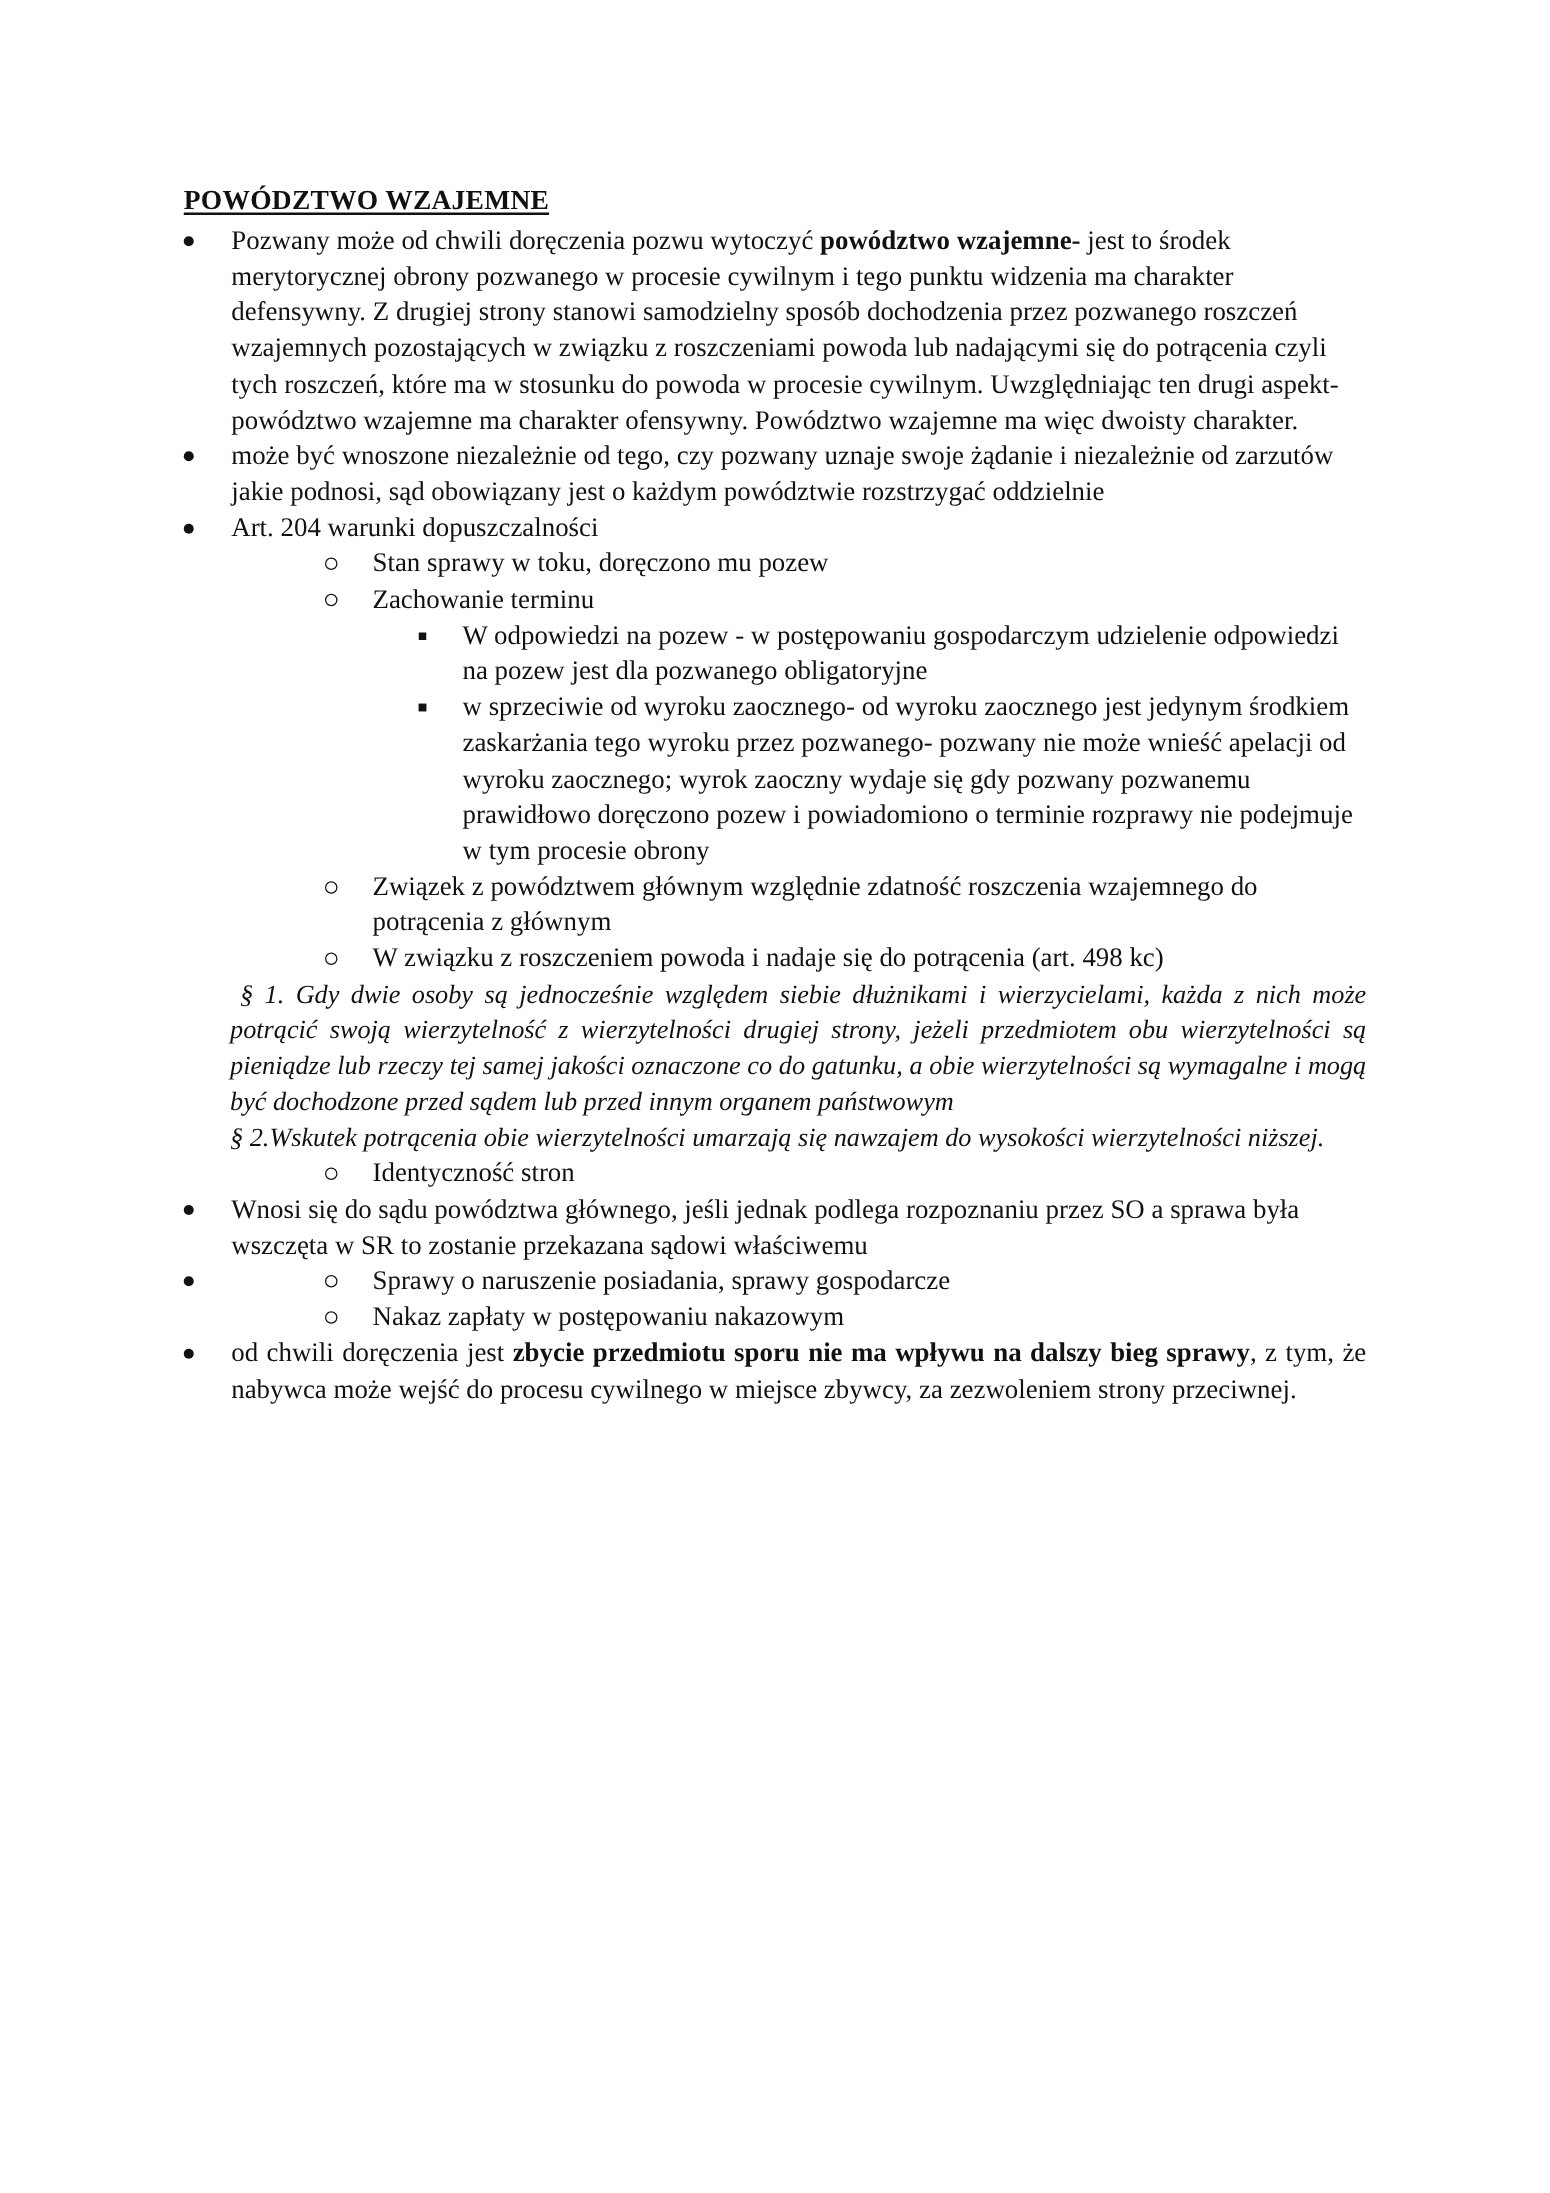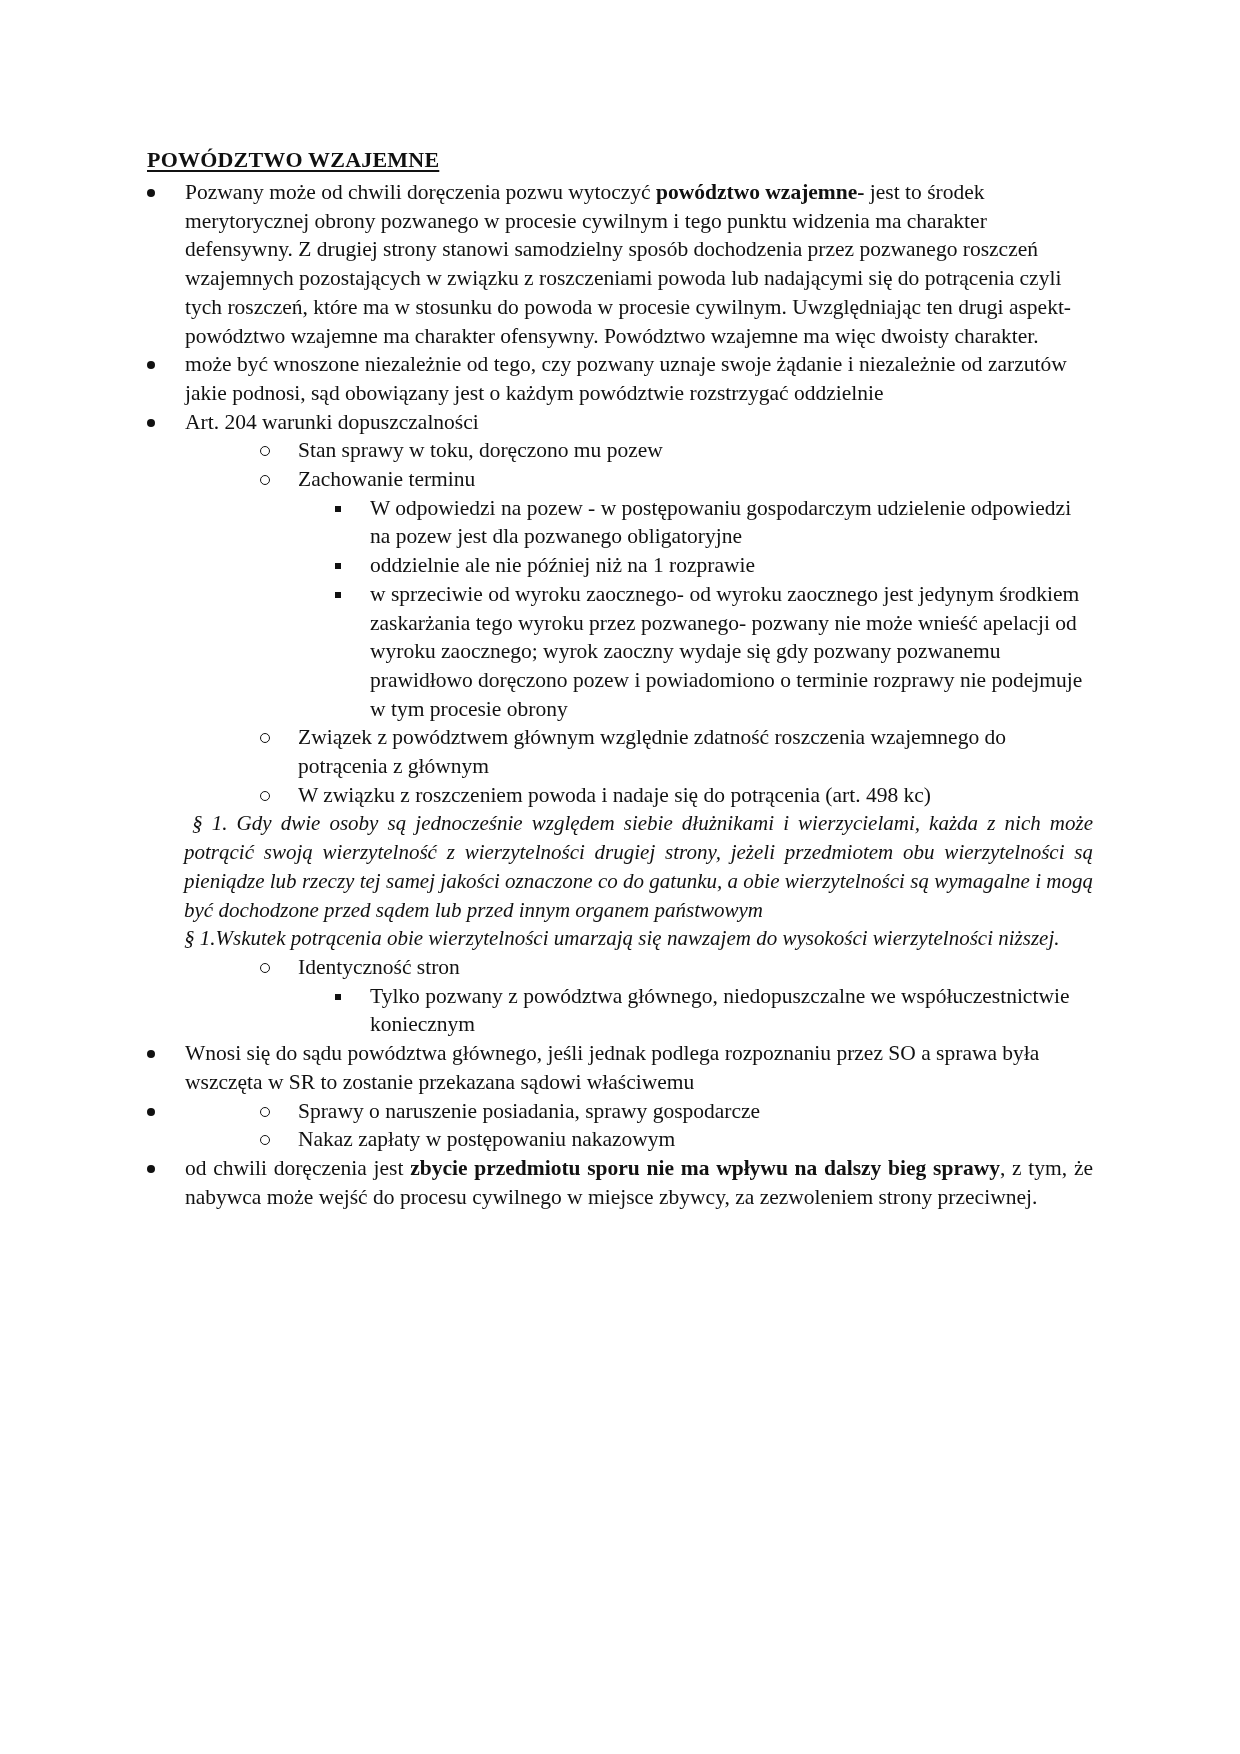--- a/index.html
+++ b/index.html
@@ -118,52 +118,47 @@
       <span>Zachowanie terminu</span>
     </div>
 
     <div class="item l3">
       <span class="bullet square"></span>
       <span>W odpowiedzi na pozew - w postępowaniu gospodarczym udzielenie odpowiedzi na pozew jest dla pozwanego obligatoryjne</span>
     </div>
 
     <div class="item l3">
       <span class="bullet square"></span>
-      <span>oddzielnie ale nie później niż na 1 rozprawie</span>
     </div>
 
     <div class="item l3">
       <span class="bullet square"></span>
       <span>w sprzeciwie od wyroku zaocznego- od wyroku zaocznego jest jedynym środkiem zaskarżania tego wyroku przez pozwanego- pozwany nie może wnieść apelacji od wyroku zaocznego; wyrok zaoczny wydaje się gdy pozwany pozwanemu prawidłowo doręczono pozew i powiadomiono o terminie rozprawy nie podejmuje w tym procesie obrony</span>
     </div>
 
     <div class="item l2">
       <span class="bullet circle"></span>
       <span>Związek z powództwem głównym względnie zdatność roszczenia wzajemnego do potrącenia z głównym</span>
     </div>
 
     <div class="item l2">
       <span class="bullet circle"></span>
       <span>W związku z roszczeniem powoda i nadaje się do potrącenia (art. 498 kc)</span>
     </div>
 
     <div class="quote">
       <div class="first">§ 1. Gdy dwie osoby są jednocześnie względem siebie dłużnikami i wierzycielami, każda z nich może potrącić swoją wierzytelność z  wierzytelności drugiej strony, jeżeli przedmiotem obu wierzytelności są pieniądze lub rzeczy tej samej jakości oznaczone co do gatunku, a obie wierzytelności są wymagalne i mogą być dochodzone przed sądem lub przed innym organem państwowym</div>
-      <div>§ 1.Wskutek potrącenia obie wierzytelności umarzają się nawzajem do wysokości wierzytelności niższej.</div>
+      <div>§ 2.Wskutek potrącenia obie wierzytelności umarzają się nawzajem do wysokości wierzytelności niższej.</div>
     </div>
 
     <div class="item l2">
       <span class="bullet circle"></span>
       <span>Identyczność stron</span>
     </div>
 
-    <div class="item l3">
-      <span class="bullet square"></span>
-      <span>Tylko pozwany z powództwa głównego, niedopuszczalne we współuczestnictwie koniecznym</span>
-    </div>
 
     <div class="item l1">
       <span class="bullet dot"></span>
       <span>Wnosi się do sądu powództwa głównego, jeśli jednak podlega rozpoznaniu przez SO a sprawa była wszczęta w SR to zostanie przekazana sądowi właściwemu</span>
     </div>
 
     <div class="item l1">
       <span class="bullet dot"></span>
     </div>
 

